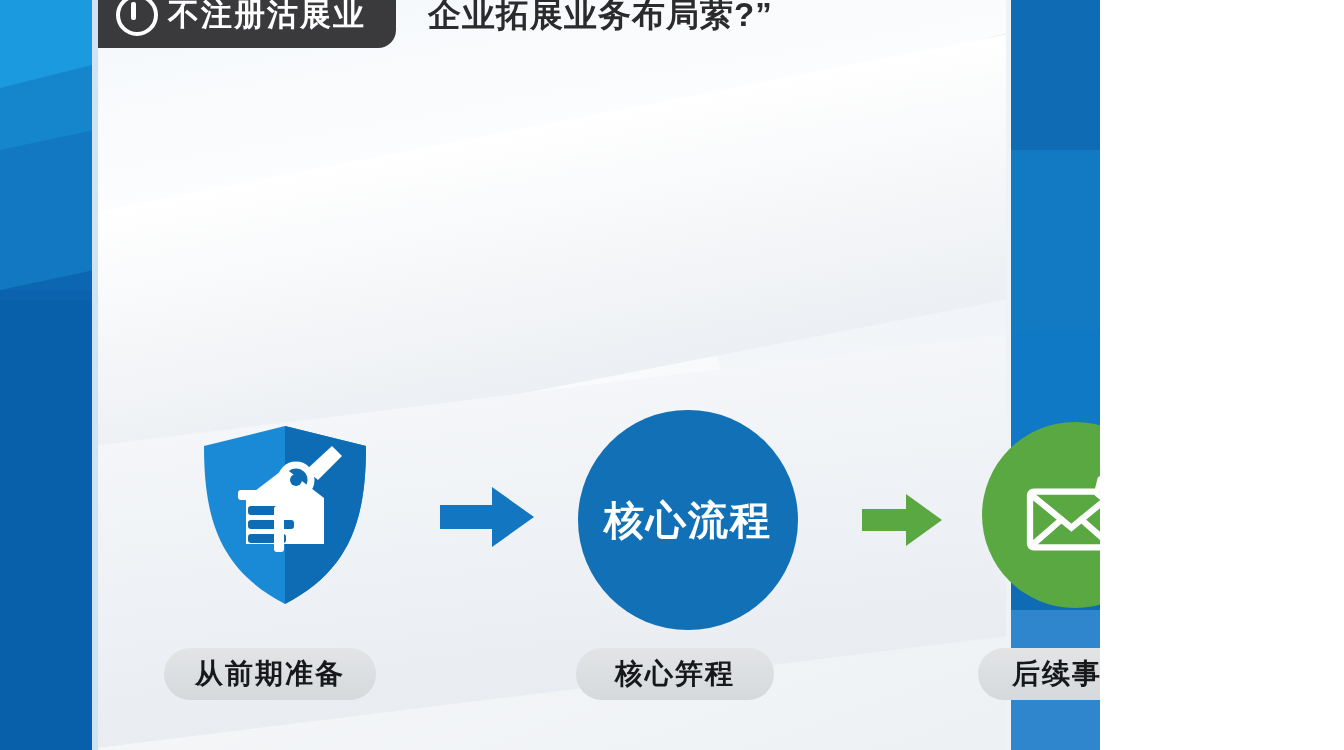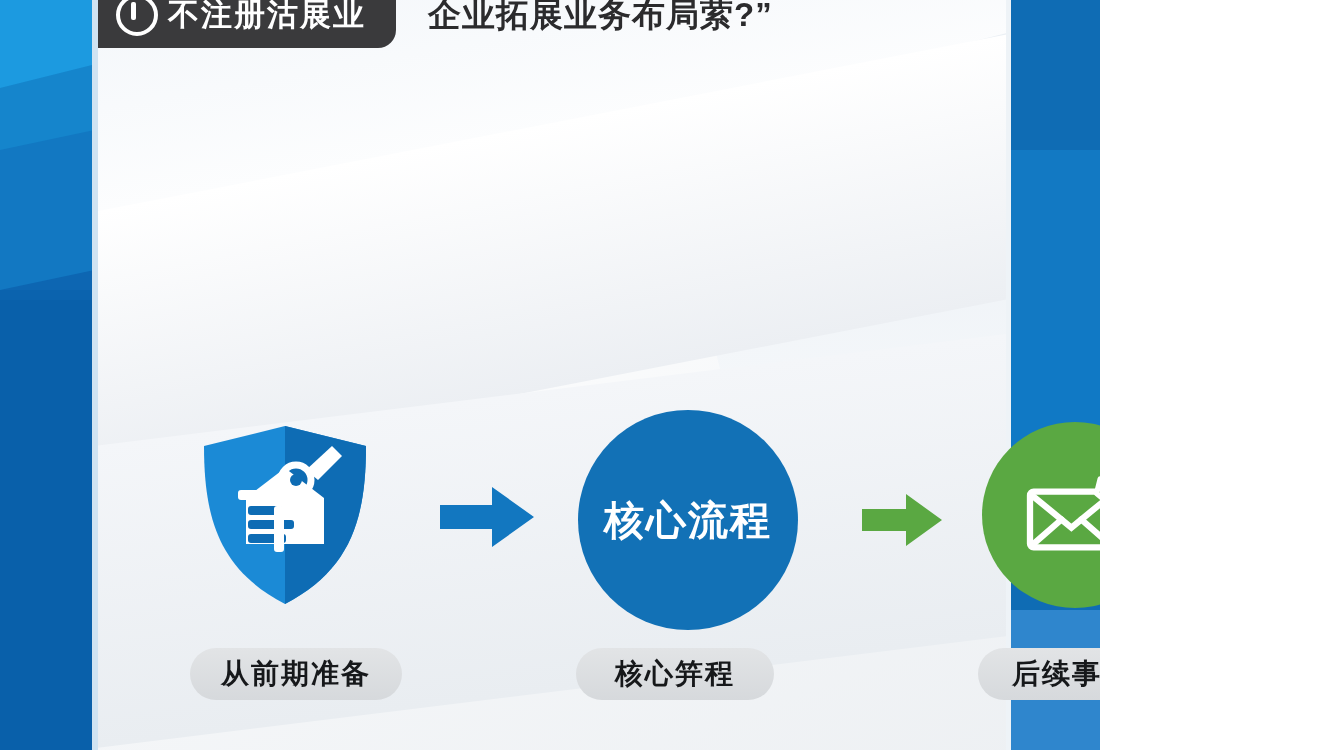--- a/index.html
+++ b/index.html
@@ -84,21 +84,21 @@
   .envelope{position:absolute;left:872px;top:22px;width:186px;height:186px;border-radius:50%;
           background:#5aa842;display:flex;align-items:center;justify-content:center;}
   .envelope svg{display:block;}
 
   
   .pills{position:absolute;left:98px;top:648px;width:1152px;height:60px;}
   .pill{position:absolute;height:52px;border-radius:26px;
         background:linear-gradient(180deg,#e2e4e6 0%,#d6d9dc 100%);
         display:flex;align-items:center;justify-content:center;
         color:#16181a;font-size:28px;font-weight:bold;letter-spacing:2px;}
-  .pill1{left:92px;width:212px;}
+  .pill1{left:66px;width:212px;}
   .pill2{left:478px;width:198px;}
   .pill3{left:880px;width:188px;}
 
   
   .person{position:absolute;left:1148px;top:555px;width:140px;height:195px;overflow:hidden;}
   .person svg{display:block;}
 </style>
 </head>
 <body>
 

